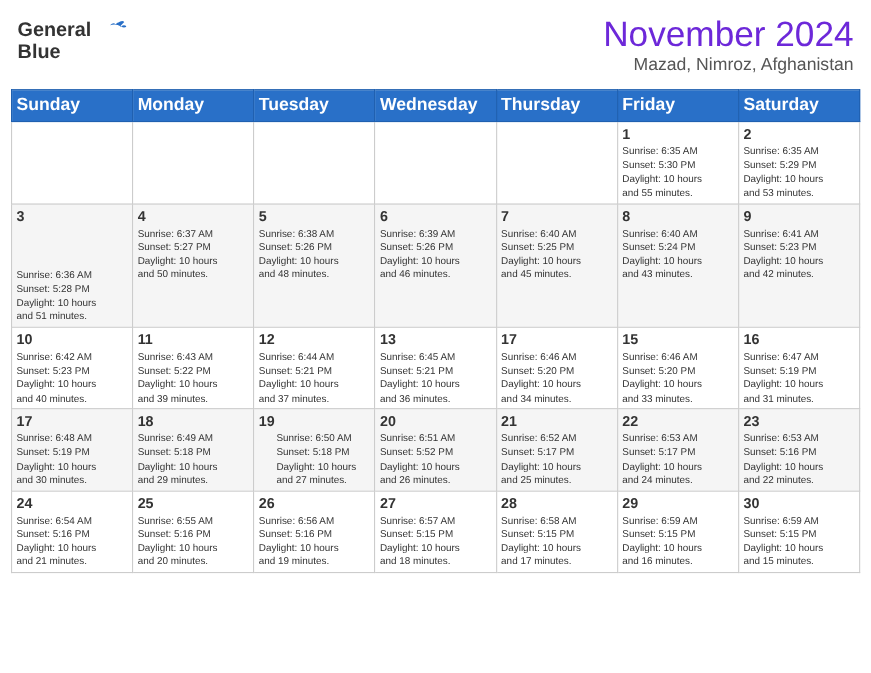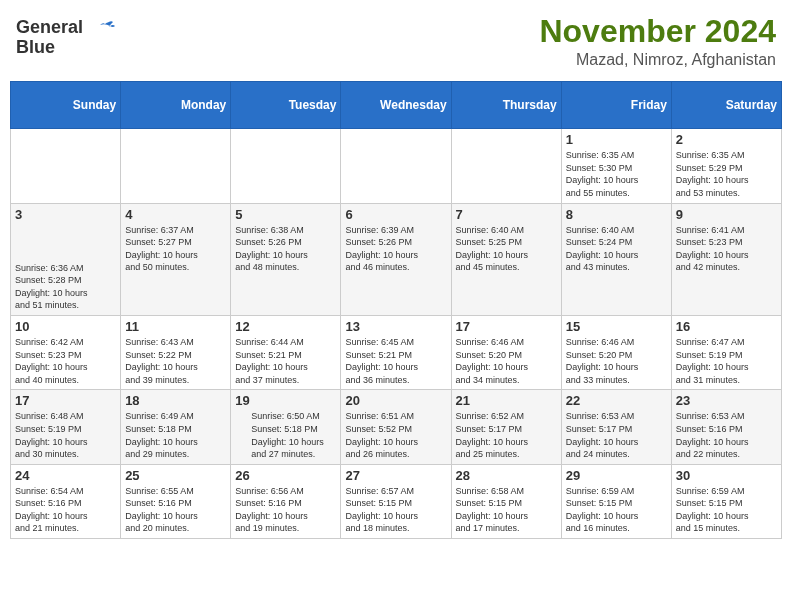--- a/index.html
+++ b/index.html
@@ -35,50 +35,50 @@
       color: #333;
       line-height: 1.1;
     }
     .logo-bird {
       width: 20px;
       height: 16px;
       display: inline-block;
     }
     .logo-line1 {
       display: flex;
-      align-items: center;
+      align-items: flex-start;
       gap: 12px;
     }
     .title-block {
       text-align: right;
     }
     .month-title {
       font-size: 32px;
-      font-weight: bold;
-      color: #4d7c0f;
+      font-weight: normal;
+      color: #6d28d9;
       line-height: 1.1;
       text-align: center;
     }
     .location-title {
       font-size: 16px;
       color: #555;
       margin-top: 2px;
     }
     .calendar {
       width: 100%;
       border-collapse: collapse;
       border: 1px solid #ccc;
     }
     .calendar th {
       background: #2970c8;
       color: #fff;
-      font-size: 12px;
+      font-size: 16px;
       font-weight: bold;
-      padding: 16px 4px;
-      text-align: right;
+      padding: 5px 4px;
+      text-align: left;
       border: 1px solid #2060b0;
     }
     .calendar td {
       vertical-align: top;
       border: 1px solid #ccc;
       padding: 3px 4px;
       width: 110px;
       min-height: 80px;
       font-size: 9.5px;
       color: #333;

